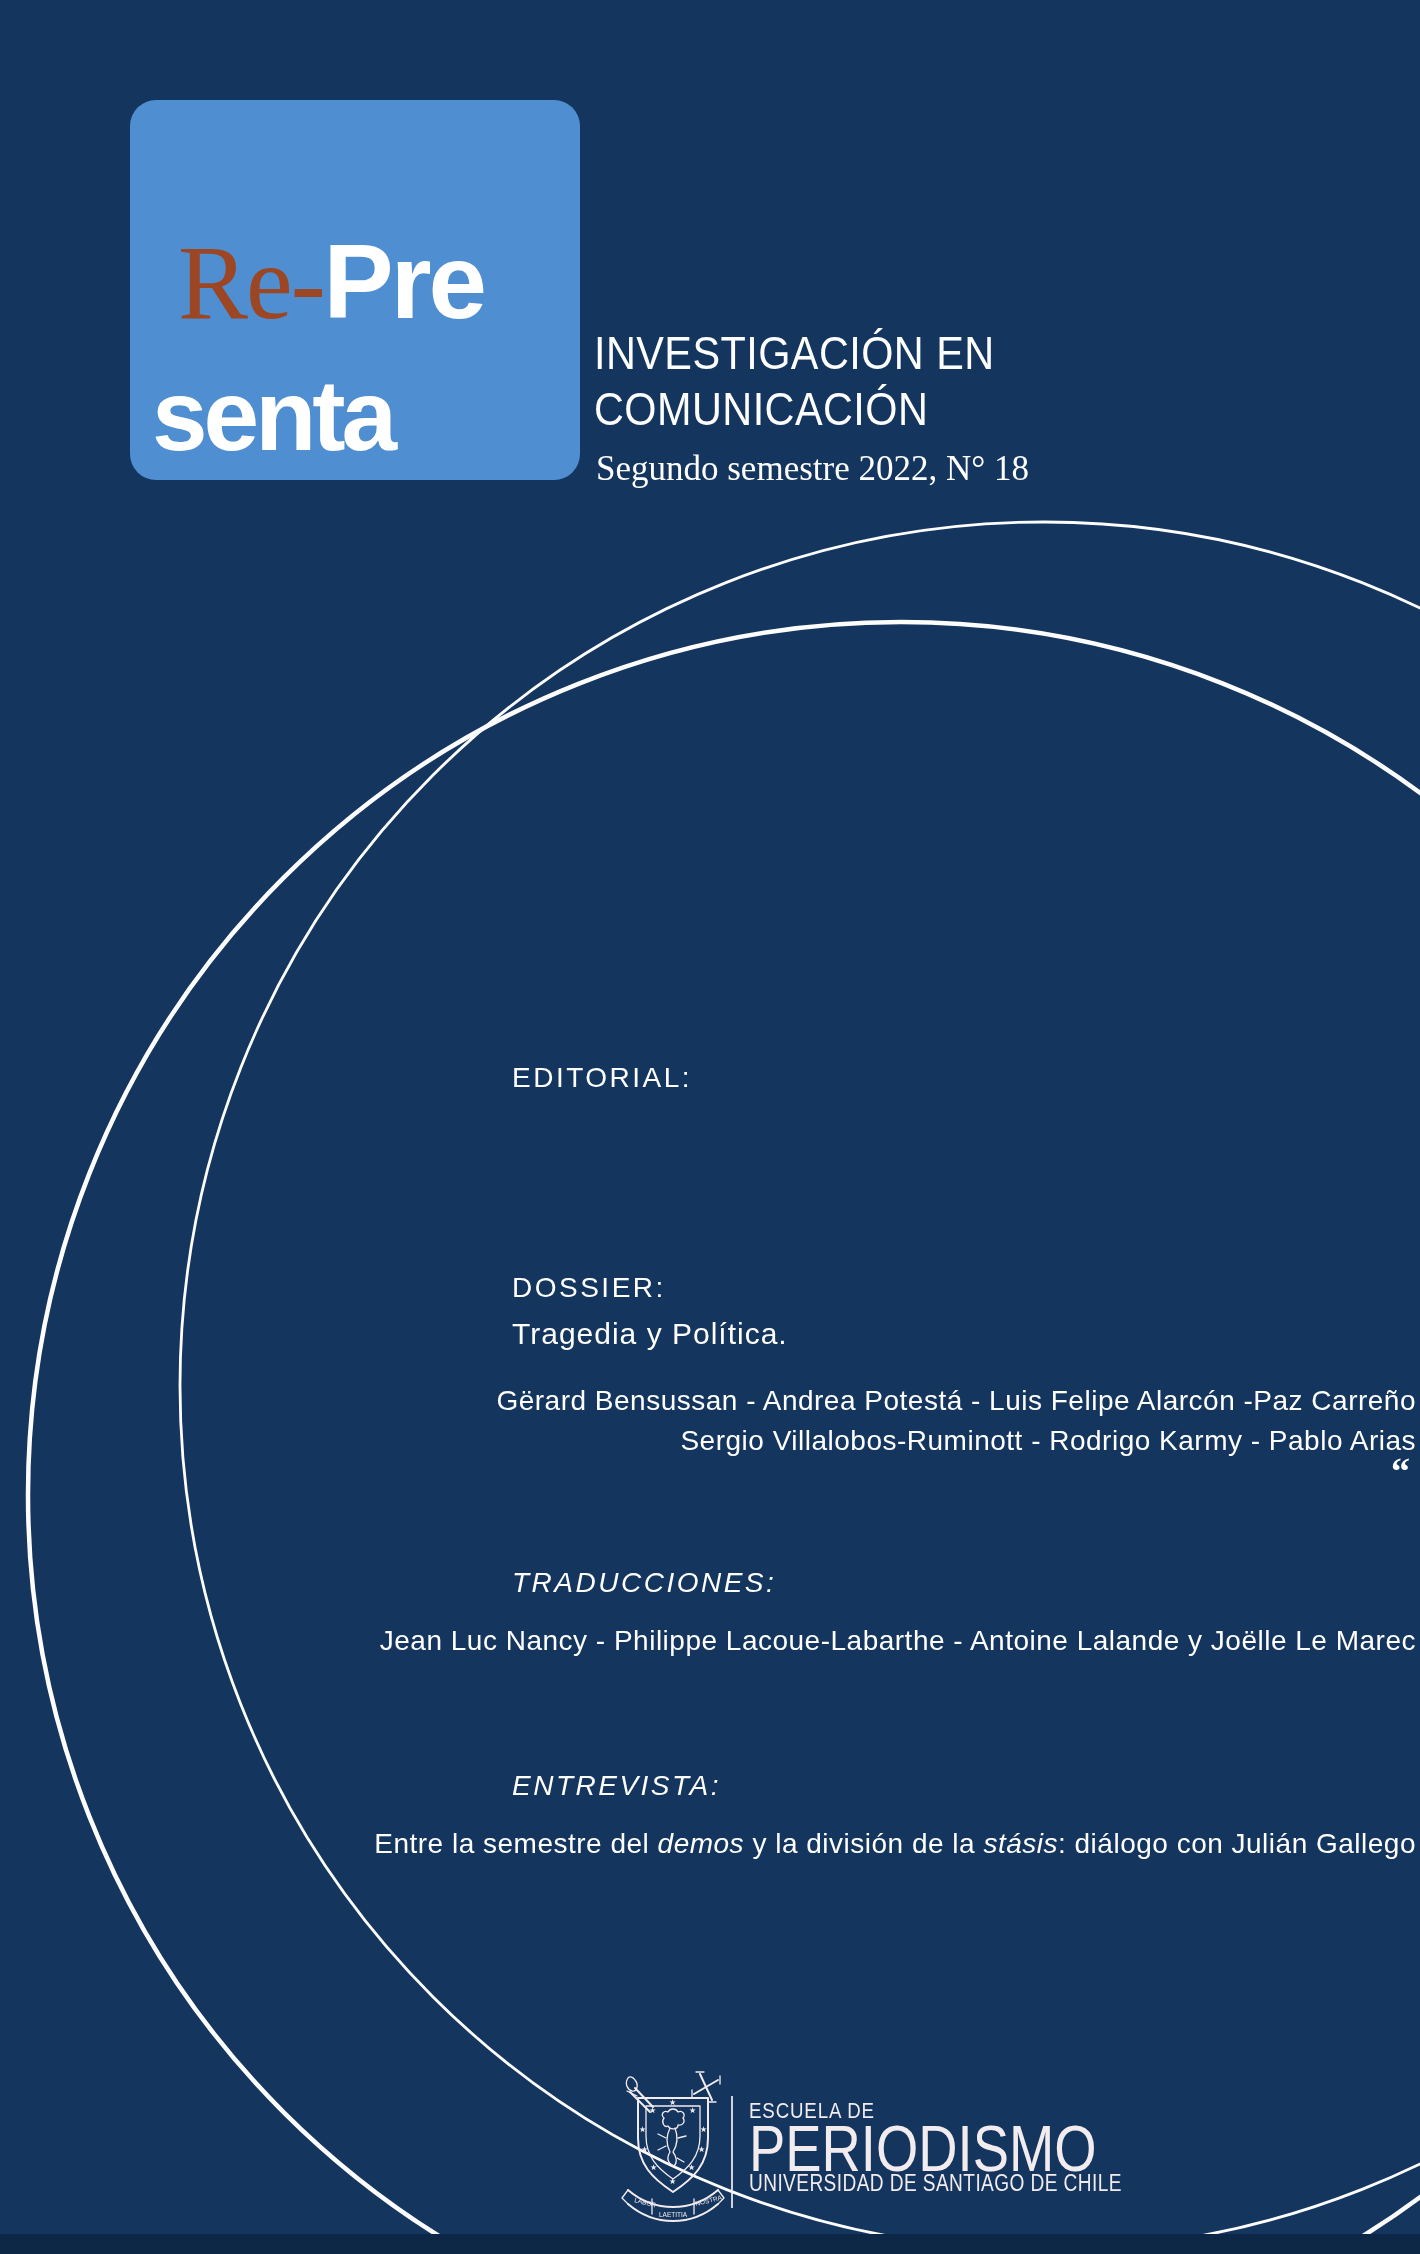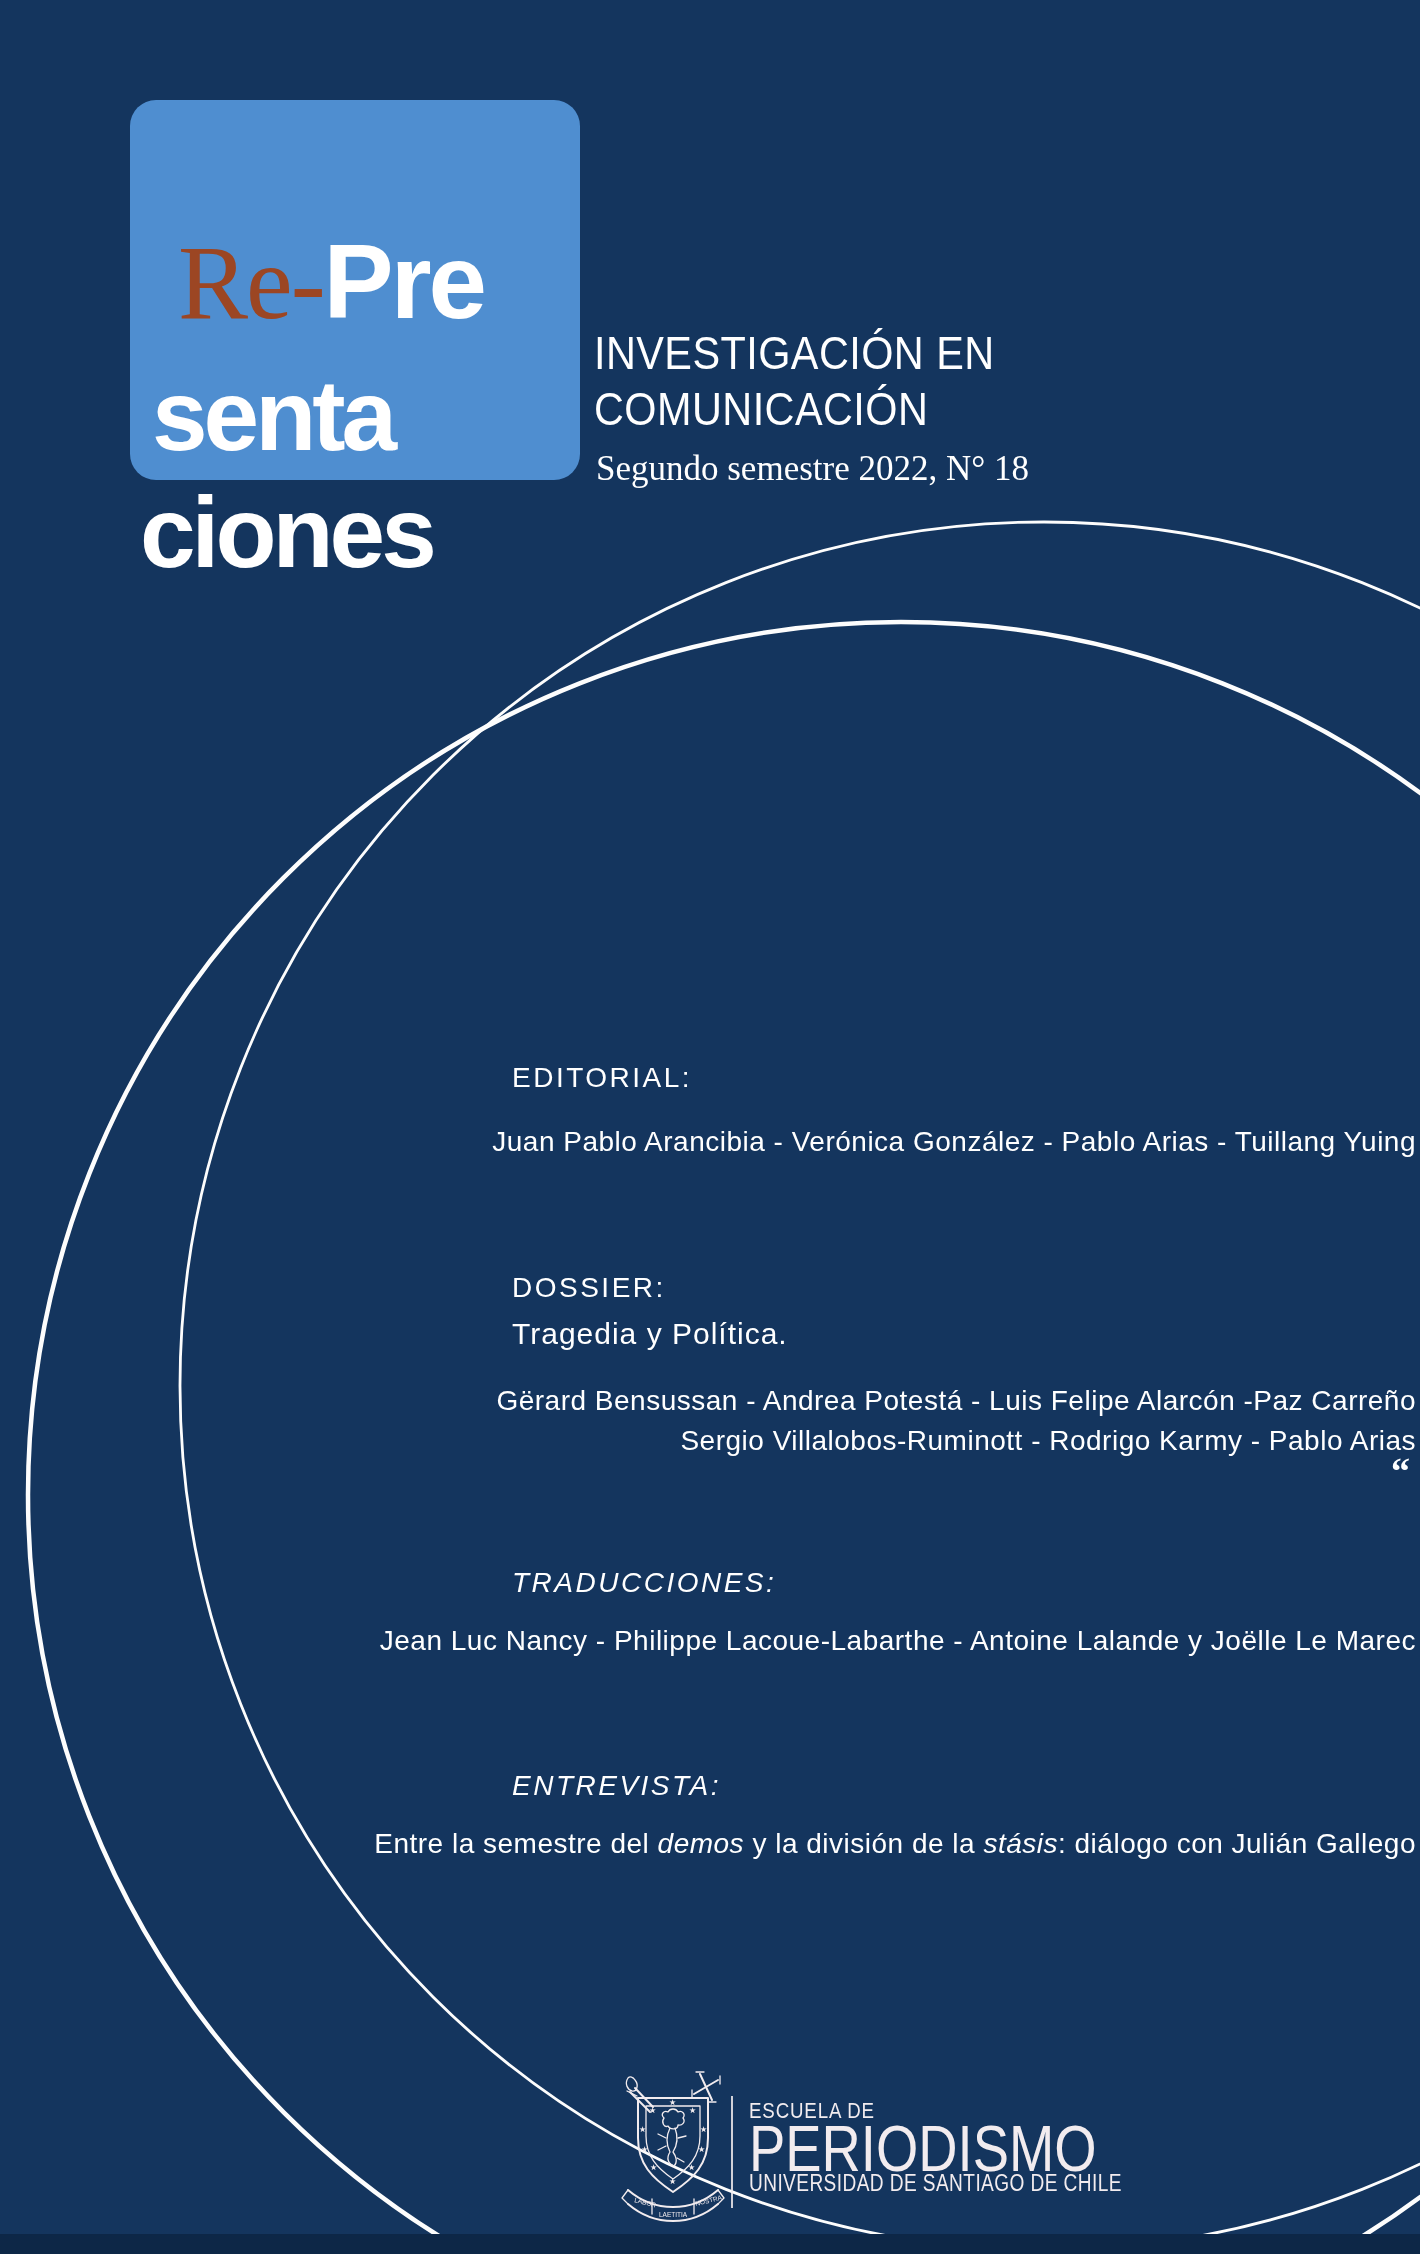--- a/index.html
+++ b/index.html
@@ -89,29 +89,27 @@
   <svg class="rings" width="1420" height="2254" viewBox="0 0 1420 2254" aria-hidden="true">
     <circle cx="901" cy="1495" r="873" stroke-width="4.5"></circle>
     <circle cx="1044" cy="1386" r="864" stroke-width="2.8"></circle>
   </svg>
 
   <div class="logo-box">
     <div class="logo-line logo-l1">
       <span class="logo-re">Re-</span><span class="logo-pre">Pre</span>
     </div>
     <div class="logo-line logo-l2">senta</div>
-    <div class="logo-line logo-l3">ciones</div>
   </div>
 
   <div class="mast-sub s1">INVESTIGACIÓN EN</div>
   <div class="mast-sub s2">COMUNICACIÓN</div>
   <div class="mast-issue">Segundo semestre 2022, N° 18</div>
 
   <div class="sec-h" style="top:1064px">EDITORIAL:</div>
-  <div class="authors" style="top:1128px">Juan Pablo Arancibia - Verónica González - Pablo Arias - Tuillang Yuing</div>
 
   <div class="sec-h" style="top:1274px">DOSSIER:</div>
   <div class="sec-sub" style="top:1319px">Tragedia y Política.</div>
   <div class="authors" style="top:1387px">Gërard Bensussan - Andrea Potestá - Luis Felipe Alarcón -Paz Carreño</div>
   <div class="authors" style="top:1427px">Sergio Villalobos-Ruminott - Rodrigo Karmy - Pablo Arias</div>
   <div class="quote-mark">“</div>
 
   <div class="sec-h it" style="top:1569px">TRADUCCIONES:</div>
   <div class="authors" style="top:1627px">Jean Luc Nancy - Philippe Lacoue-Labarthe - Antoine Lalande y Joëlle Le Marec</div>
 

